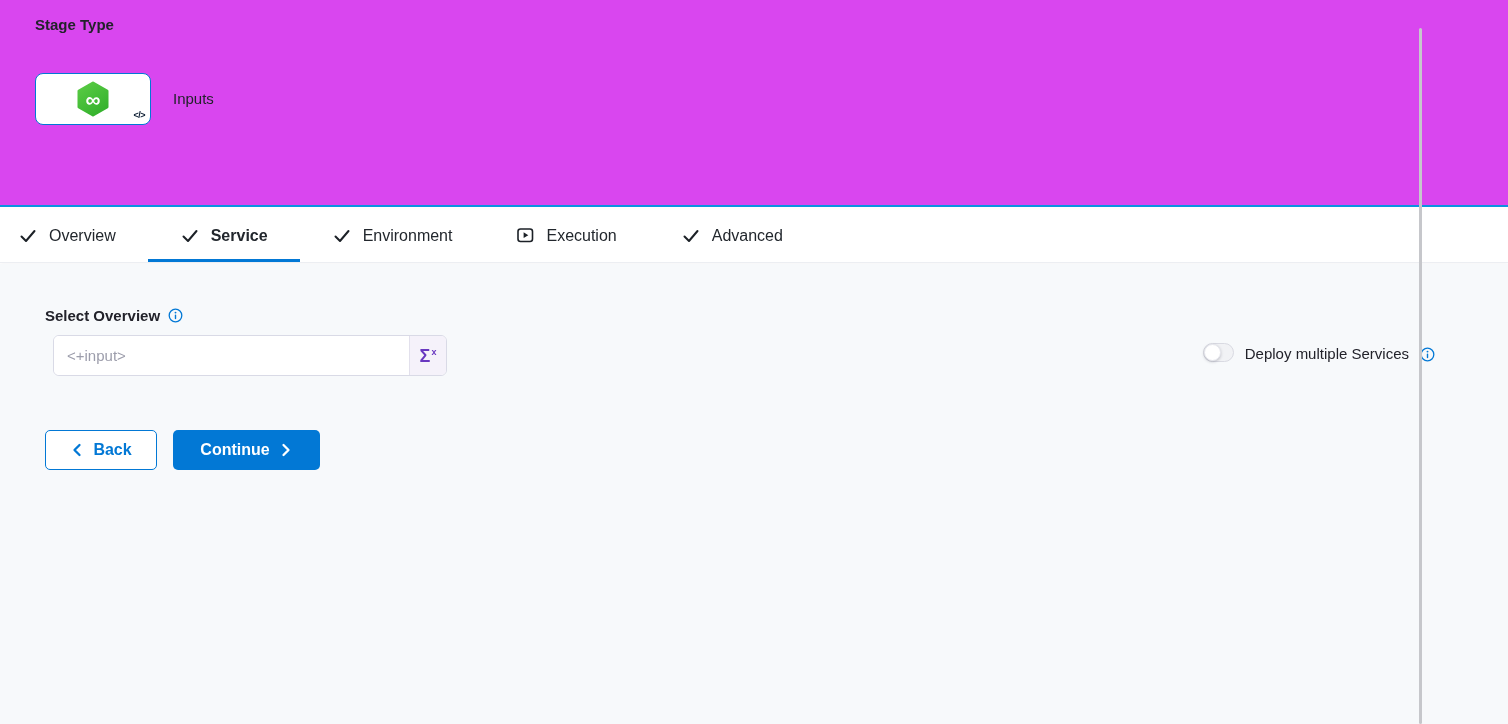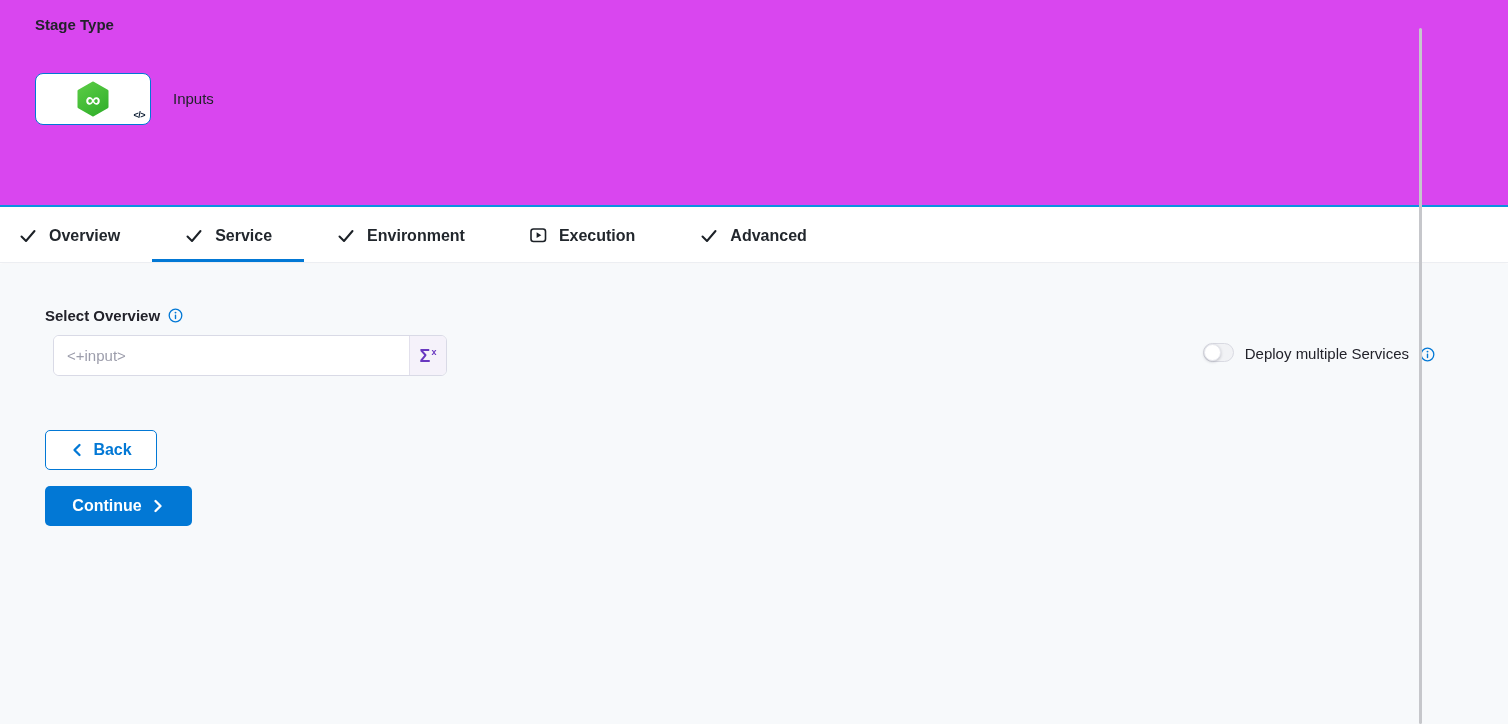--- a/index.html
+++ b/index.html
@@ -48,21 +48,21 @@
     position:absolute; top:209px; left:0; right:0; height:54px;
     background:#ffffff;
     border-bottom:1px solid #eceef2;
     box-shadow:0 2px 4px rgba(96,97,112,0.06);
     display:flex; align-items:stretch; padding-left:18px;
   }
   .tab {
     display:flex; align-items:center; gap:11px;
     padding:3px 32px 0 32px;
     border-bottom:3px solid transparent;
-    font-size:16px; font-weight:700; color:#22272d;
+    font-size:16px; font-weight:400; color:#22272d;
     cursor:pointer; white-space:nowrap;
   }
   .tab:first-child { padding-left:0; }
   .tab.active { border-bottom-color:#0278d5; font-weight:600; }
   .tab svg { flex:0 0 auto; }
 
   
   .content-section {
     position:absolute; top:264px; left:0; right:0; bottom:0;
     background:#f7f9fb;
@@ -102,21 +102,21 @@
   }
   .toggle .knob {
     position:absolute; left:0px; top:0px; width:17px; height:17px;
     border-radius:50%; background:#ffffff; border:1px solid #e6e7ed;
     box-shadow:0 1px 3px rgba(40,41,61,0.25);
   }
   .toggle-label { font-size:15px; color:#22222a; }
 
   .btn-row {
     position:absolute; left:45px; top:166px;
-    display:flex; gap:16px;flex-direction:column;
+    display:flex; gap:16px;
   }
   .btn {
     display:flex; align-items:center; justify-content:center; gap:9px;
     height:40px; border-radius:5px; font-size:16px; font-weight:700;
     cursor:pointer; font-family:inherit;
   }
   .btn-back {
     width:112px; background:#ffffff; color:#0278d5;
     border:1px solid #0278d5;
   }

